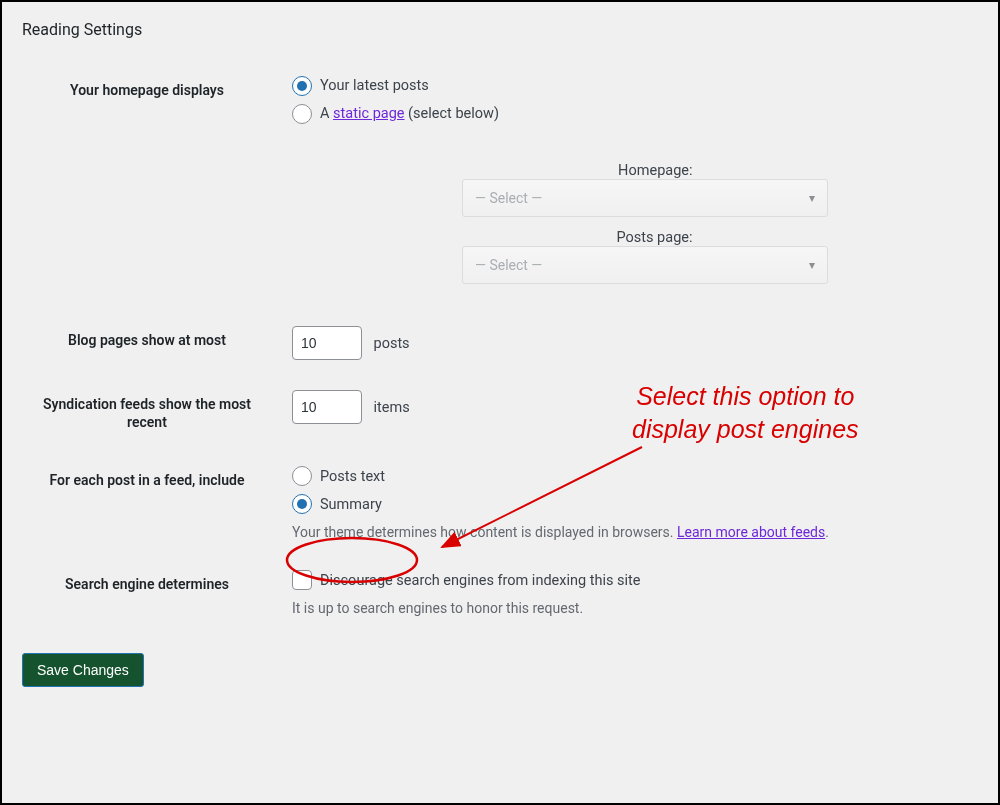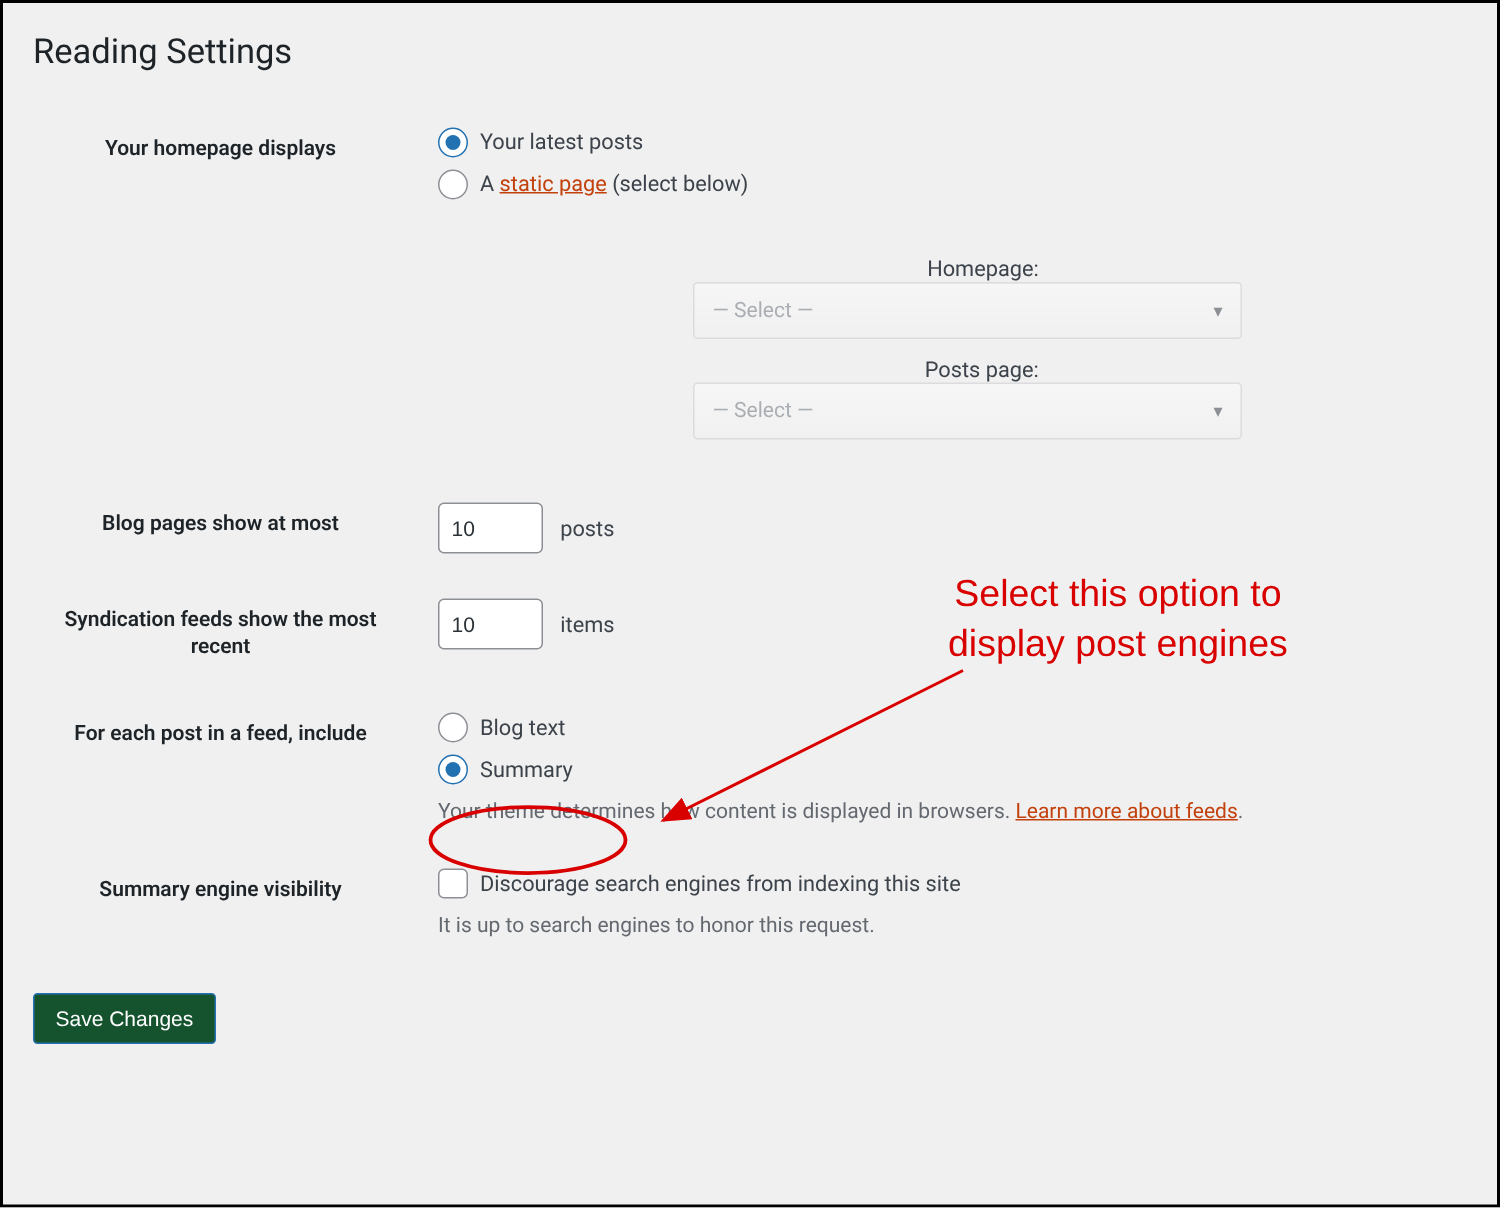--- a/index.html
+++ b/index.html
@@ -15,21 +15,21 @@
     }
     .wrap {
       border: 2px solid #000;
       width: 1000px;
       height: 805px;
       background: #f0f0f1;
       padding: 0 20px 20px 20px;
       position: relative;
     }
     h1 {
-      font-size: 23px;
+      font-size: 16px;
       font-weight: 400;
       color: #1d2327;
       padding: 18px 0 20px 0;
       line-height: 1.3;
     }
     .form-table {
       width: 100%;
       border-collapse: collapse;
     }
     .form-table th {
@@ -84,21 +84,21 @@
       width: 20px;
       height: 20px;
       border: 1px solid #8c8f94;
       border-radius: 4px;
       margin-right: 8px;
       cursor: pointer;
       background: #fff;
       flex-shrink: 0;
     }
     .link {
-      color: #c2410c;
+      color: #6d28d9;
       text-decoration: underline;
       cursor: pointer;
     }
     .select-wrapper {
       display: flex;
       align-items: center;
       margin: 12px 0 12px 30px;
       flex-direction: column;
     }
     .select-label {
@@ -163,20 +163,21 @@
     .annotation-text {
       position: absolute;
       top: 378px;
       left: 630px;
       color: #d90000;
       font-family: "Arial Narrow", Arial, sans-serif;
       font-size: 25px;
       line-height: 1.3;
       text-align: center;
       font-stretch: condensed;
+      font-style: italic;
     }
     svg.annotation-overlay {
       position: absolute;
       top: 0;
       left: 0;
       pointer-events: none;
     }
   </style>
 </head>
 <body>
@@ -234,34 +235,34 @@
         <input type="number" value="10" style="">
         <span class="inline-label">items</span>
       </td>
     </tr>
 
     <tr>
       <th>For each post in a feed, include</th>
       <td>
         <div class="radio-option">
           <input type="radio" name="rss_use_excerpt" style="">
-          <span>Blog text</span>
+          <span>Posts text</span>
         </div>
         <div class="radio-option">
           <input type="radio" name="rss_use_excerpt" checked="" style="">
           <span>Summary</span>
         </div>
         <p class="description">
           <span>Your theme determines how content is displayed in browsers. </span><a class="link">Learn more about feeds</a><span>.</span>
         </p>
       </td>
     </tr>
 
     <tr>
-      <th>Summary engine visibility</th>
+      <th>Search engine determines</th>
       <td>
         <div class="checkbox-option">
           <input type="checkbox" style="">
           <span>Discourage search engines from indexing this site</span>
         </div>
         <p class="description">It is up to search engines to honor this request.</p>
       </td>
     </tr>
 
   </tbody>

